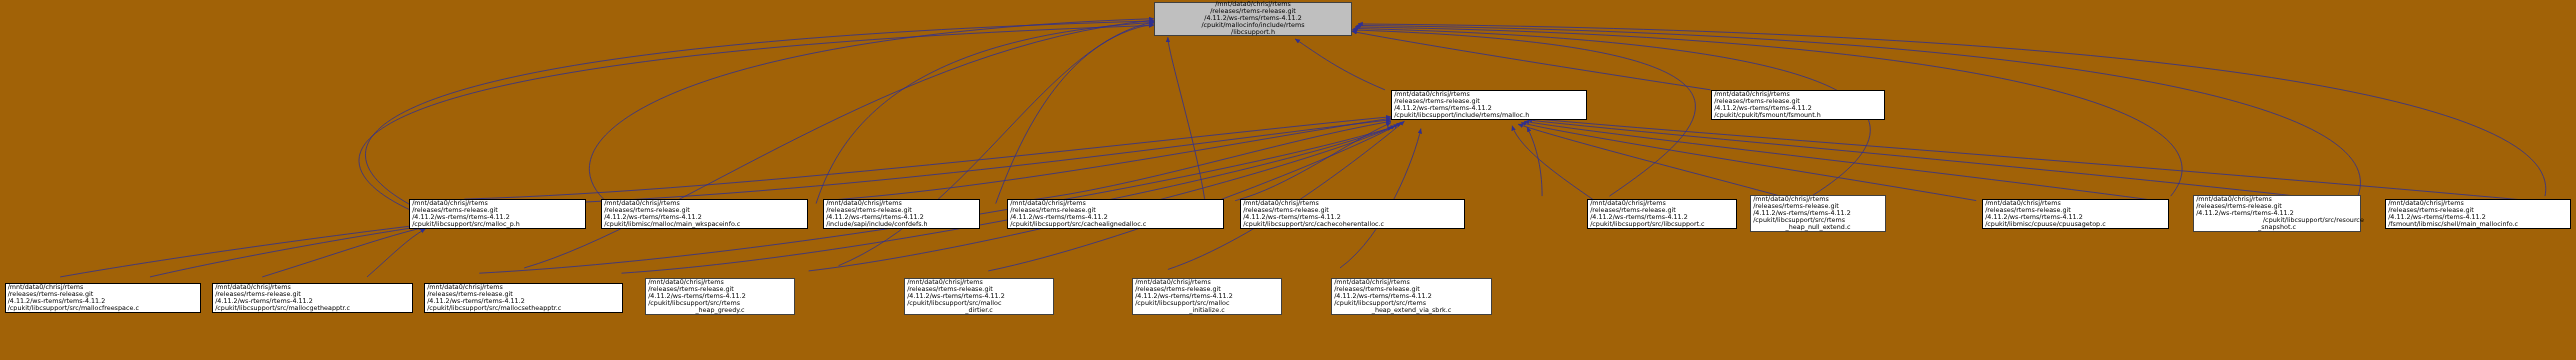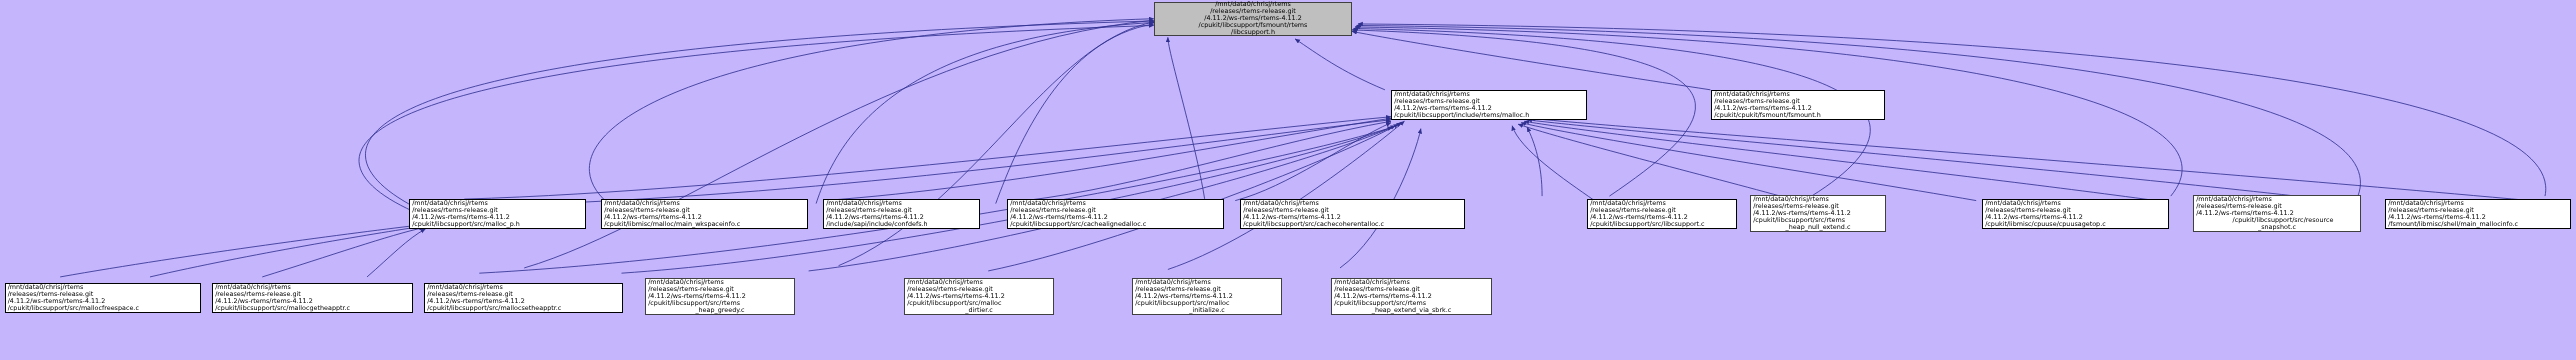--- a/index.html
+++ b/index.html
@@ -1,21 +1,21 @@
 <!DOCTYPE html>
 <html style="font-size:12px"><head>
 <meta charset="utf-8">
 <title>Include dependency graph</title>
 <style>
   html,body{margin:0;padding:0;background:#ffffff;}
   #canvas{
     position:relative;
     width:2576px;
     height:360px;
-    background:#c4b5fd;
+    background:#a16207;
     font-family:"DejaVu Sans", sans-serif;
     overflow:hidden;
   }
   #edges{position:absolute;left:0;top:0;width:2576px;height:360px;}
   .node{
     position:absolute;
     box-sizing:border-box;
     background:#ffffff;
     border:0.7px solid #000000;
     color:#000000;
@@ -103,21 +103,21 @@
       <path d="M1120,355 C1300,280 1400,55 1543,29"></path>
 
       <path d="M2060,262 C2060,220 2050,190 2040,170"></path>
     </g>
   </svg>
 
   <div class="node root" style="left:1154px;top:1.5px;width:198px;height:34px;">
     <span class="ln">/mnt/data0/chrisj/rtems</span>
     <span class="ln">/releases/rtems-release.git</span>
     <span class="ln">/4.11.2/ws-rtems/rtems-4.11.2</span>
-    <span class="ln">/cpukit/libcsupport/fsmount/rtems</span>
+    <span class="ln">/cpukit/mallocinfo/include/rtems</span>
     <span class="ln">/libcsupport.h</span>
   </div>
 
   <div class="node" style="left:1391px;top:90px;width:196px;height:30px;text-align:left;">
     <span class="ln">/mnt/data0/chrisj/rtems</span>
     <span class="ln">/releases/rtems-release.git</span>
     <span class="ln">/4.11.2/ws-rtems/rtems-4.11.2</span>
     <span class="ln">/cpukit/libcsupport/include/rtems/malloc.h</span>
   </div>
 
@@ -182,21 +182,21 @@
     <span class="ln">/mnt/data0/chrisj/rtems</span>
     <span class="ln">/releases/rtems-release.git</span>
     <span class="ln">/4.11.2/ws-rtems/rtems-4.11.2</span>
     <span class="ln">/cpukit/libmisc/cpuuse/cpuusagetop.c</span>
   </div>
 
   <div class="node shade" style="left:2193px;top:195px;width:168px;height:37px;">
     <span class="ln" style="text-align:left;">/mnt/data0/chrisj/rtems</span>
     <span class="ln" style="text-align:left;">/releases/rtems-release.git</span>
     <span class="ln" style="text-align:left;">/4.11.2/ws-rtems/rtems-4.11.2</span>
-    <span class="ln" style="text-align:center;margin-left:12px;">/cpukit/libcsupport/src/resource</span>
+    <span class="ln" style="text-align:right;margin-left:12px;">/cpukit/libcsupport/src/resource</span>
     <span class="ln">_snapshot.c</span>
   </div>
 
   <div class="node" style="left:2385px;top:199px;width:186px;height:30px;text-align:left;">
     <span class="ln">/mnt/data0/chrisj/rtems</span>
     <span class="ln">/releases/rtems-release.git</span>
     <span class="ln">/4.11.2/ws-rtems/rtems-4.11.2</span>
     <span class="ln">/fsmount/libmisc/shell/main_mallocinfo.c</span>
   </div>
 

